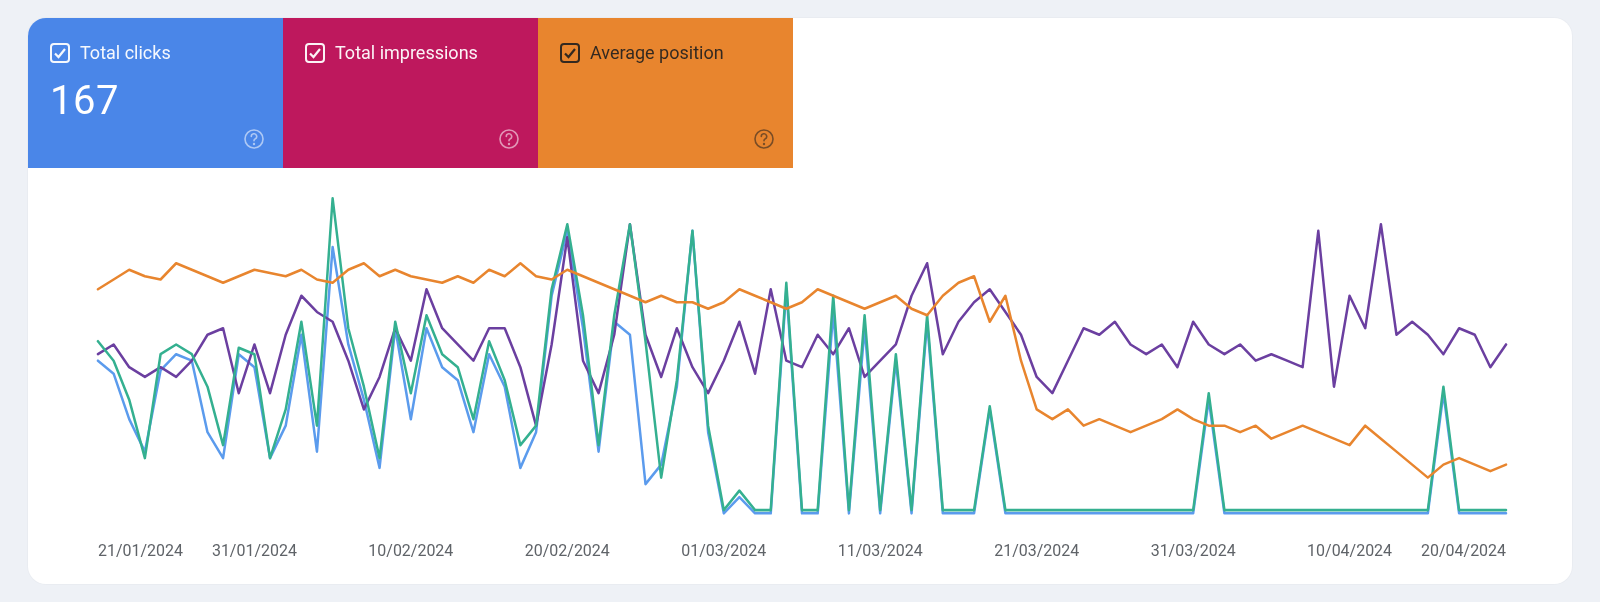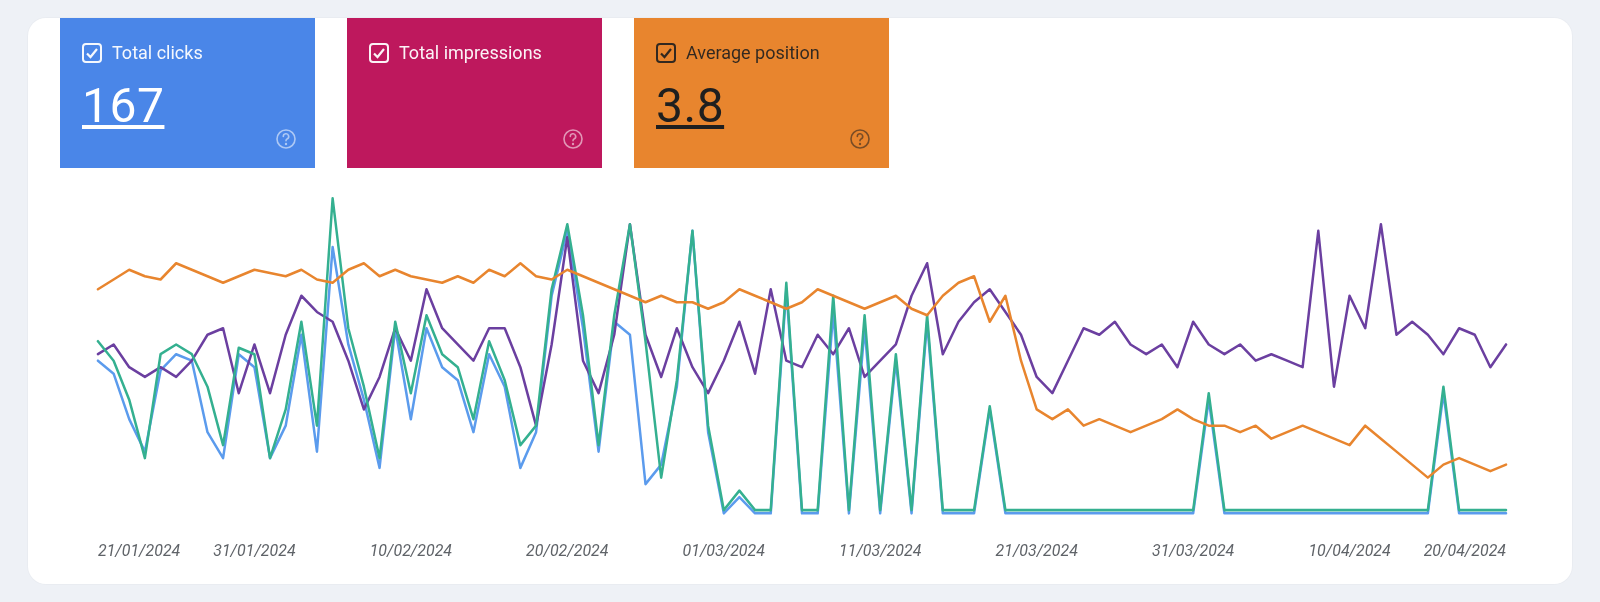--- a/index.html
+++ b/index.html
@@ -24,53 +24,50 @@
     height: 150px;
     width: 100%;
   }
   .metric {
     position: relative;
     width: 255px;
     padding: 24px 22px 0 22px;
     color: #fff;
     cursor: pointer;
     user-select: none;
-    margin-left: 32px;
   }
   .metric .row1 {
     display: flex;
     align-items: center;
     gap: 10px;
     font-size: 18px;
     font-weight: 400;
     opacity: 0.95;
   }
   .metric .row1 svg { flex: none; }
   .metric .value {
     margin-top: 14px;
-    font-size: 48px;
+    font-size: 40px;
     font-weight: 400;
     letter-spacing: 0.5px;
-    text-decoration: underline;
   }
   .metric .help {
     position: absolute;
     right: 18px;
     bottom: 14px;
     opacity: 0.55;
     cursor: pointer;
   }
   .metric.dark-text { color: #1f1f1f; }
   .metric.dark-text .row1 { opacity: 0.9; }
 
   .plot-area {
     flex: 1;
     position: relative;
     padding: 10px 36px 0 30px;
-    font-style: italic;
   }
   svg.chart { width: 100%; height: 100%; display: block; }
   .tick-label {
     font-size: 16px;
     fill: #5f6368;
     font-family: inherit;
   }
   .series { fill: none; stroke-width: 2.5; stroke-linejoin: round; stroke-linecap: round; }
 </style>
 </head>
@@ -117,21 +114,20 @@
 
 
     <div class="metric dark-text" style="background:#e8852e">
       <div class="row1">
         <svg width="20" height="20" viewBox="0 0 20 20">
             <rect x="1" y="1" width="18" height="18" rx="3" fill="none" stroke="currentColor" stroke-width="2"></rect>
             <path d="M5 10.5 L8.5 14 L15 6" fill="none" stroke="currentColor" stroke-width="2.2"></path>
           </svg>
         <span>Average position</span>
       </div>
-      <div class="value">3.8</div>
       <span class="help">
         <svg width="22" height="22" viewBox="0 0 22 22">
             <circle cx="11" cy="11" r="9" fill="none" stroke="currentColor" stroke-width="1.6"></circle>
             <path d="M8.3 8.5a2.7 2.7 0 1 1 3.8 2.4c-.9.5-1.1 1-1.1 1.9" fill="none" stroke="currentColor" stroke-width="1.6" stroke-linecap="round"></path>
             <circle cx="11" cy="16" r="1.2" fill="currentColor"></circle>
           </svg>
       </span>
     </div>
 
   </div>

